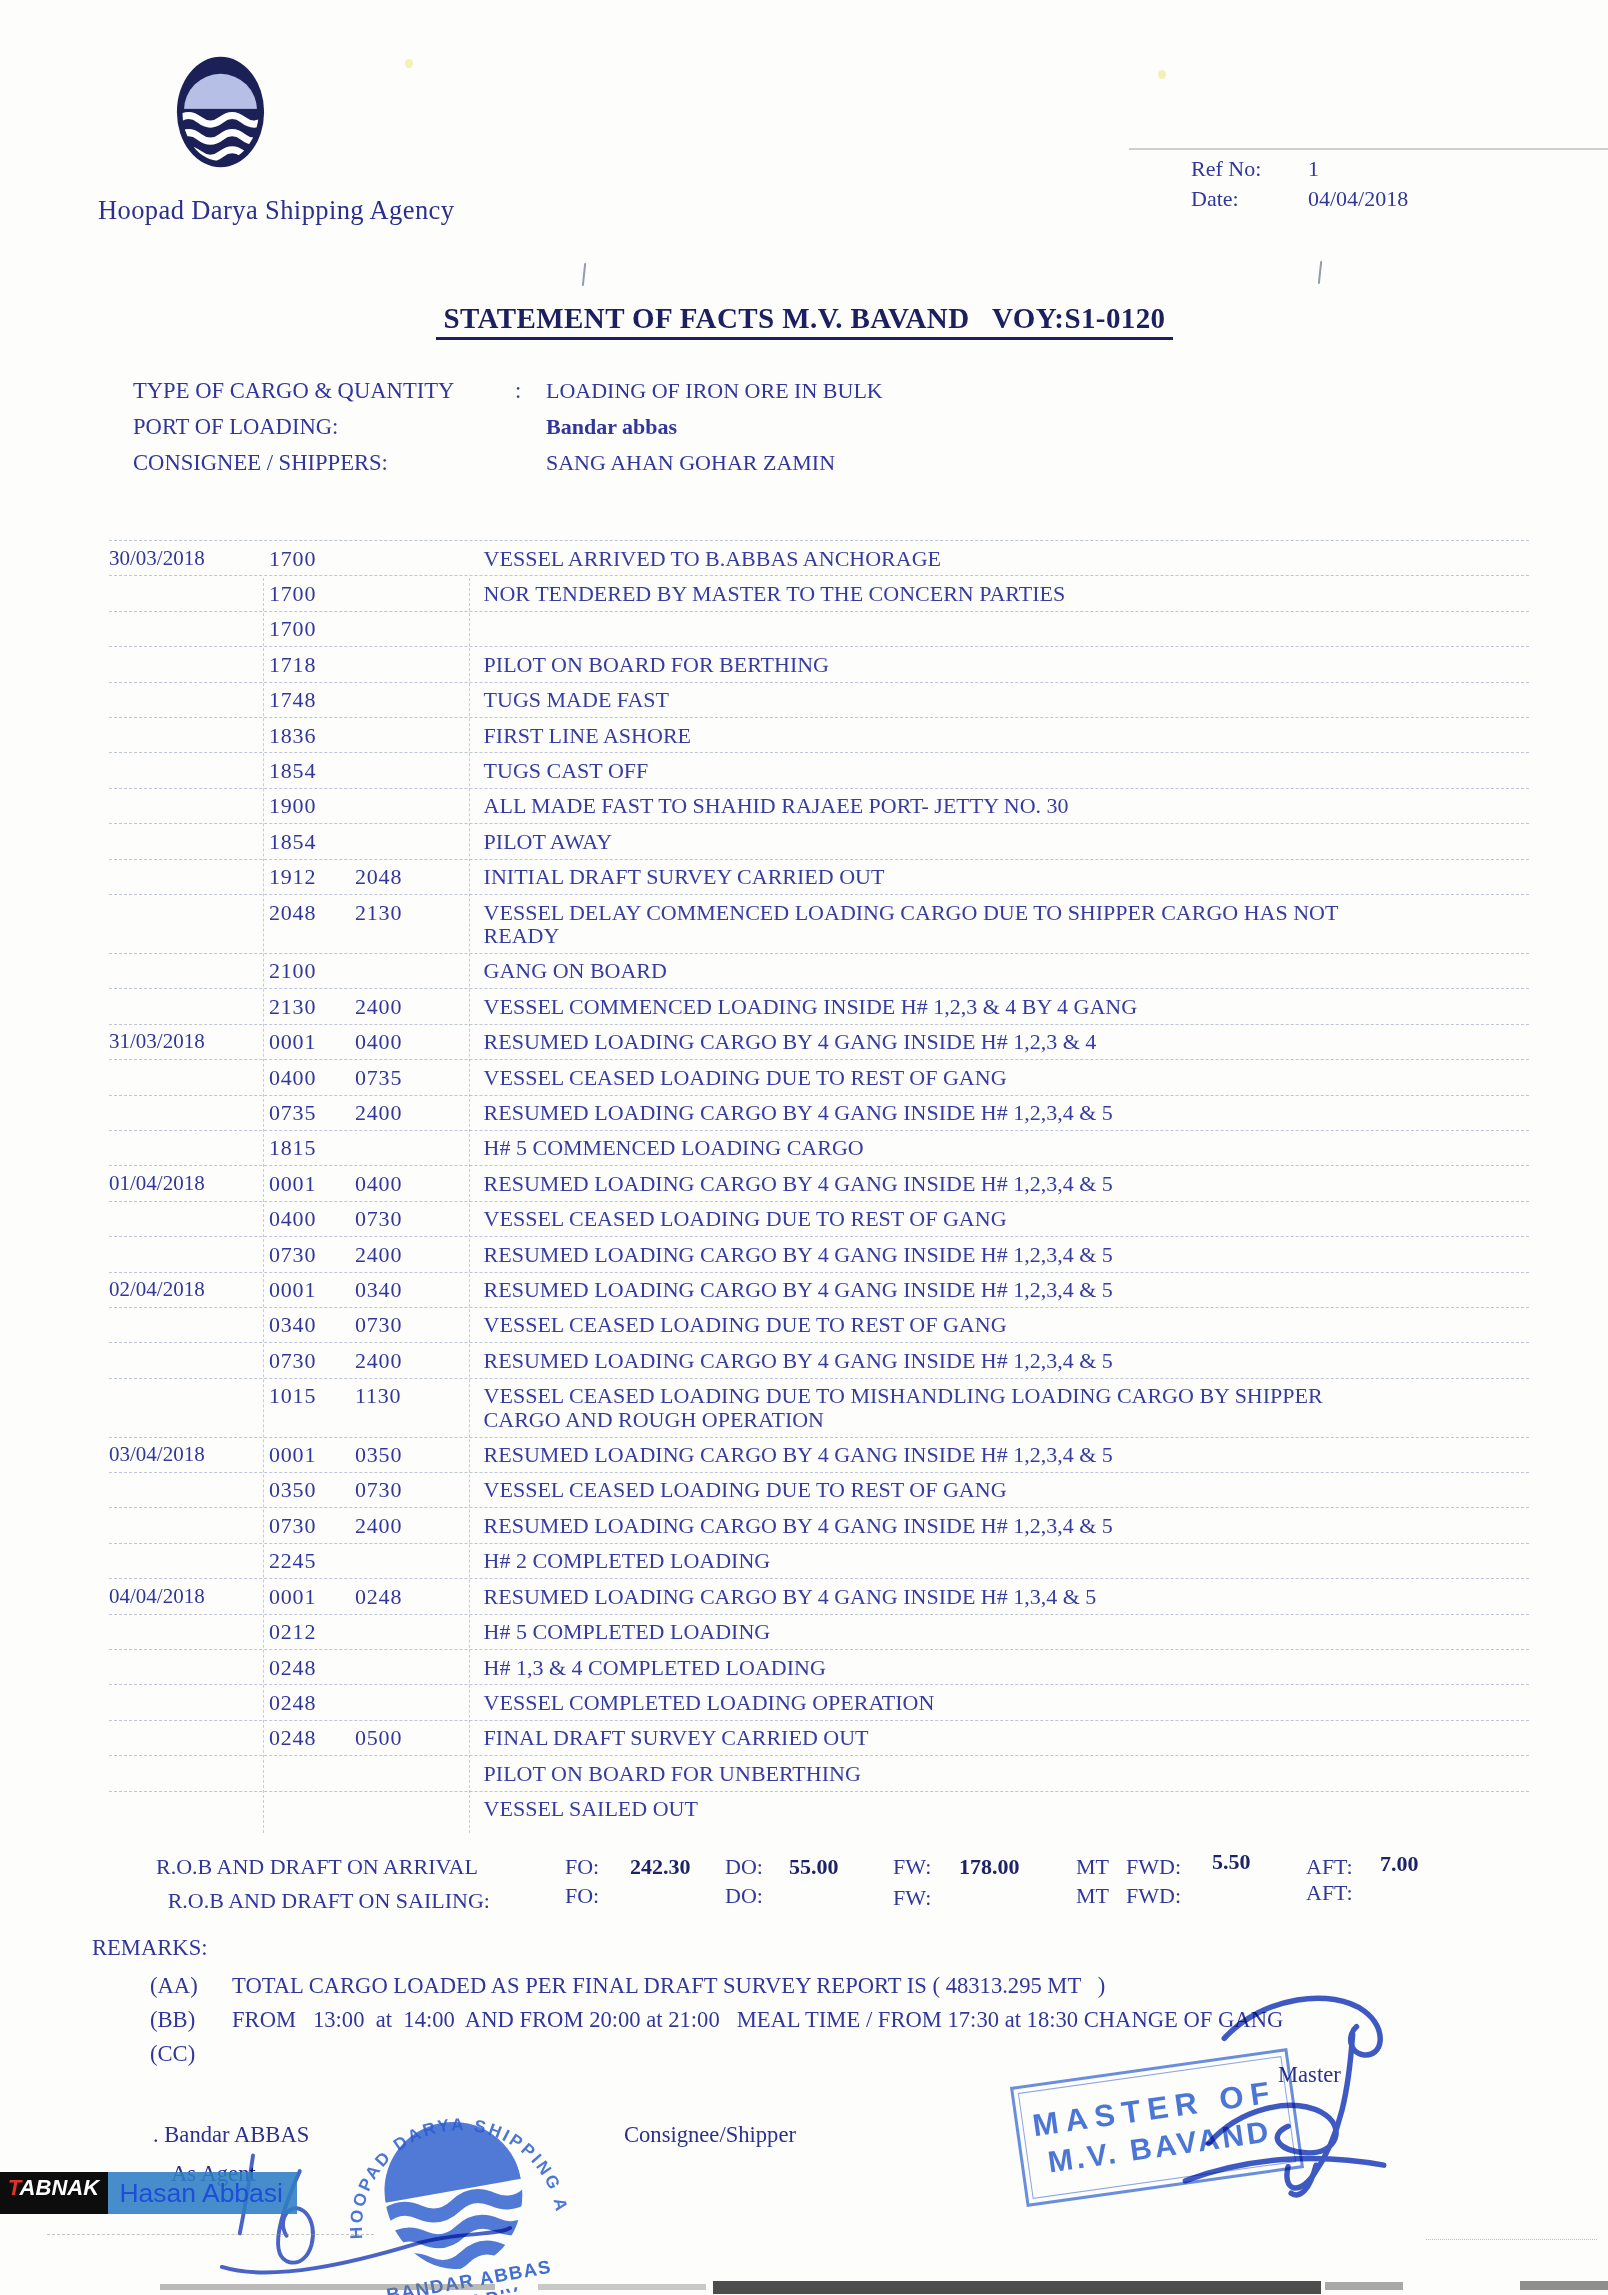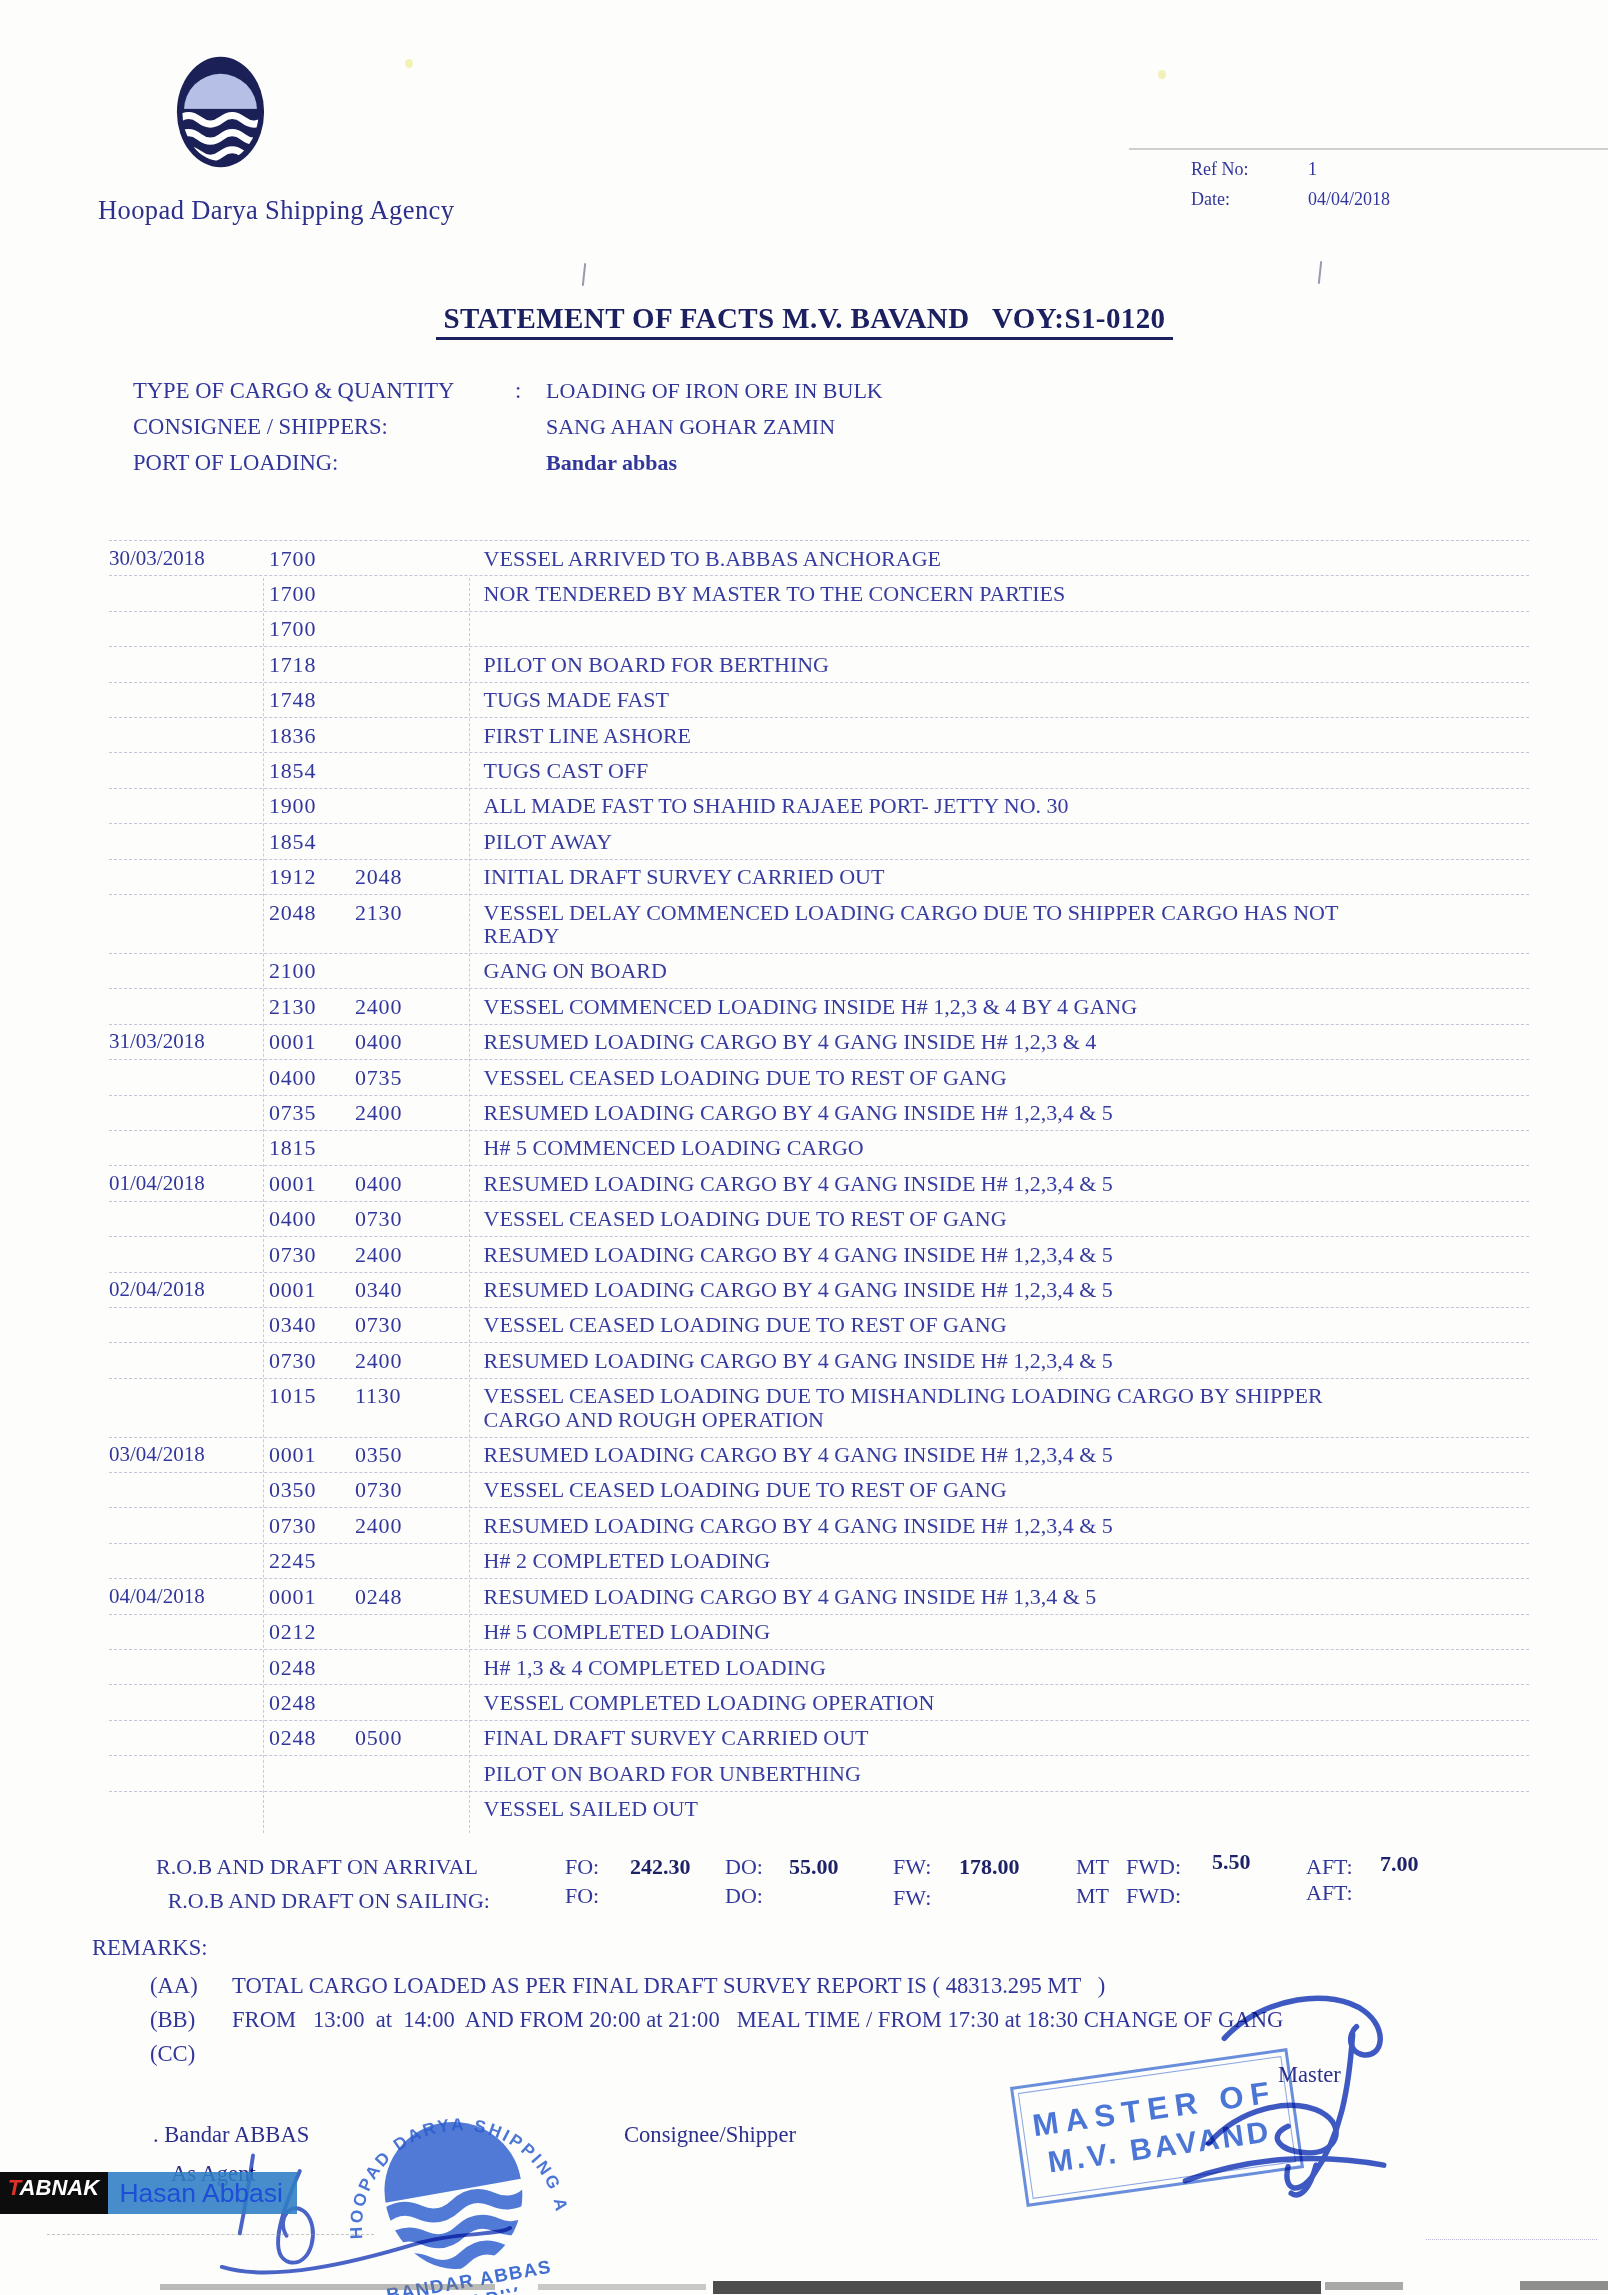--- a/index.html
+++ b/index.html
@@ -5,21 +5,21 @@
   html,body{margin:0;padding:0;background:#e8e8e8;}
   .page{
     position:relative; width:1609px; height:2295px; margin:0 auto;
     background:#fdfdfb; overflow:hidden;
     font-family:"Liberation Serif","DejaVu Serif",serif;
     color:var(--ink,#31369b);
   }
   
   .logo{position:absolute;left:173px;top:51px;width:95px;height:122px;}
   .company{position:absolute;left:98px;top:195px;font-size:26.5px;color:#2c308c;letter-spacing:0.4px;}
-  .refblock{position:absolute;left:1191px;top:154px;font-size:18px;}
+  .refblock{position:absolute;left:1191px;top:154px;font-size:22px;}
   .refrow{display:grid;grid-template-columns:117px auto;line-height:30px;}
   .hairline{position:absolute;background:#bfbfbf;opacity:.75;}
   .title-wrap{position:absolute;left:0;top:302px;width:100%;text-align:center;}
   .title{
     display:inline-block;font-size:29px;font-weight:bold;color:#1d2060;
     border-bottom:3.9px solid #1d2060;padding:0 7.8px 2.3px 7.8px;white-space:pre;
     letter-spacing:0.4px;
   }
   
   .info{position:absolute;left:133px;top:373px;font-size:22.6px;}
@@ -126,28 +126,28 @@
     <span class="title">STATEMENT OF FACTS M.V. BAVAND   VOY:S1-0120</span>
   </div>
 
   <div class="info">
     <div class="inforow">
       <span>TYPE OF CARGO &amp; QUANTITY</span>
       <span>:</span>
       <span class="val">LOADING OF IRON ORE IN BULK</span>
     </div>
     <div class="inforow">
+      <span>PORT OF LOADING:</span>
+      <span></span>
+      <span class="val val-bold">Bandar abbas</span>
+    </div>
+    <div class="inforow">
       <span>CONSIGNEE / SHIPPERS:</span>
       <span></span>
       <span class="val">SANG AHAN GOHAR ZAMIN</span>
-    </div>
-    <div class="inforow">
-      <span>PORT OF LOADING:</span>
-      <span></span>
-      <span class="val val-bold">Bandar abbas</span>
     </div>
   </div>
 
   <div class="etable">
     <div>
     <div class="trow">
       <span class="c-date">30/03/2018</span>
       <span class="c-t1">1700</span>
       <span class="c-t2"></span>
       <span class="c-desc">VESSEL ARRIVED TO B.ABBAS ANCHORAGE</span>

